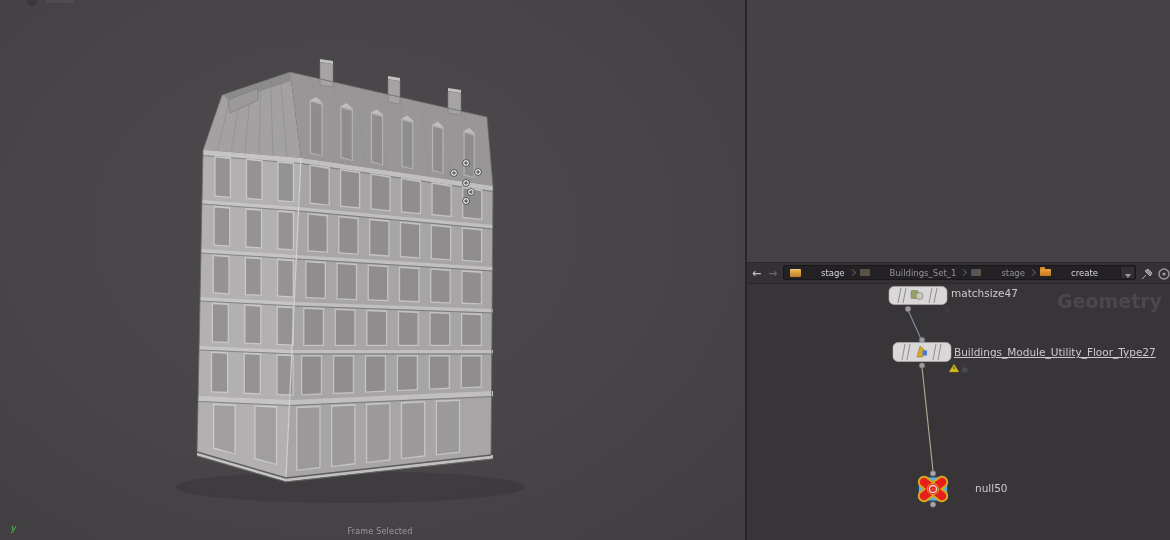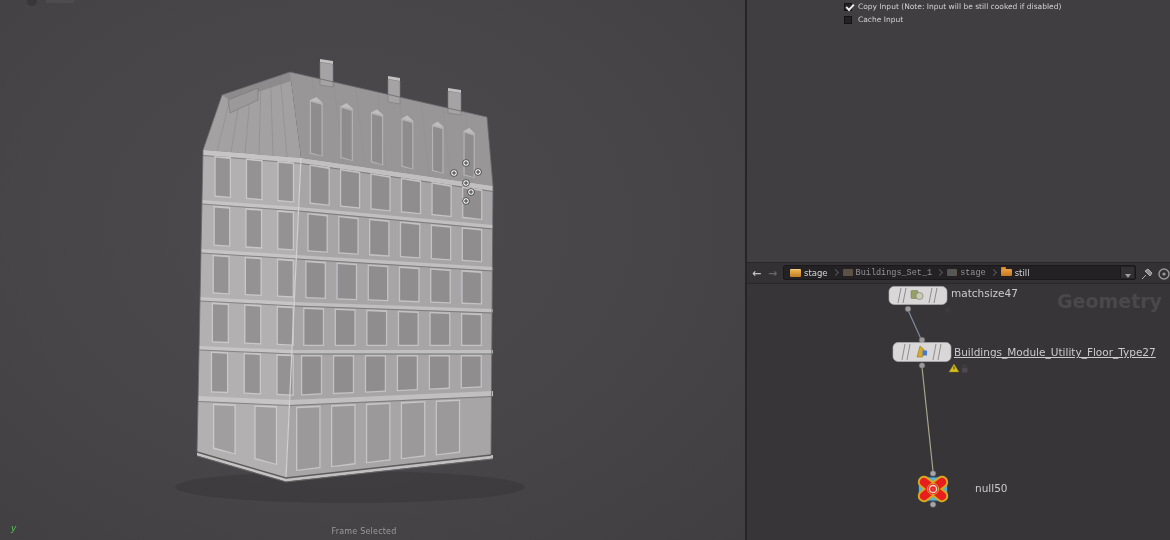--- a/index.html
+++ b/index.html
@@ -3,21 +3,21 @@
 <meta charset="utf-8">
 <style>
   * { box-sizing: border-box; margin: 0; padding: 0; }
   html,body { width:1170px; height:540px; overflow:hidden; background:#454245;
     font-family:"DejaVu Sans", sans-serif; }
 
   
   #viewport { position:absolute; left:0; top:0; width:746px; height:540px;
     background: radial-gradient(ellipse at 45% 42%, #4d4a4d 0%, #484548 55%, #413e41 100%); }
   #vp-svg { position:absolute; left:0; top:0; }
-  #frame-selected { position:absolute; left:284px; top:527px; width:160px; text-align:center;
+  #frame-selected { position:absolute; left:300px; top:527px; width:160px; text-align:center;
     font-size:8px; color:#9b999c; letter-spacing:.2px; }
   #axis-y { position:absolute; left:11px; top:523px; color:#54c654; font-size:9px; font-style:italic; }
   #vp-topicon { position:absolute; left:27px; top:-3px; width:10px; height:9px; border-radius:50%;
     background:#39373a; }
   #vp-topstreak { position:absolute; left:46px; top:0; width:28px; height:3px; background:#565457; opacity:.55; }
 
   
   #divider { position:absolute; left:745px; top:0; width:2px; height:540px; background:#262427; }
 
   
@@ -34,24 +34,24 @@
 
   
   #path-bar { position:absolute; left:0; top:262px; width:423px; height:22px; background:#343134;
     border-top:1px solid #2a282a; border-bottom:1px solid #29272a; }
   .nav-arrow { position:absolute; top:3px; font-size:11px; font-weight:bold; line-height:15px; }
   #nav-back { left:5px; color:#c3c1c3; }
   #nav-fwd { left:21px; color:#67656a; }
   #path-field { position:absolute; left:36px; top:2px; right:34px; bottom:3px; background:#232124;
     border:1px solid #1a181b; border-radius:2px; display:flex; align-items:center; padding-left:6px;
     font-size:8.5px; overflow:hidden; }
-  .seg { display:flex; align-items:center; gap:3px; margin-right:4px; }
+  .seg { display:flex; align-items:center; gap:20px; margin-right:4px; }
   .seg .slabel { white-space:nowrap; }
   .seg.bright .slabel { color:#d6d4d6; }
-  .seg.dim .slabel { color:#949296;font-family:Liberation Mono, monospace; }
+  .seg.dim .slabel { color:#949296; }
   .chev { width:5px; height:5px; border-right:1px solid #59575a; border-top:1px solid #59575a;
     transform:rotate(45deg); margin:0 5px 0 1px; flex:none; }
   .icon-stage { width:11px; height:8px; background:linear-gradient(#eab452,#c07c22); border-radius:1px;
     border-top:1px solid #f2cc80; flex:none; }
   .icon-geo-dim { width:10px; height:7px; background:#8a7a62; opacity:.55; border-radius:1px; flex:none; }
   .icon-sop-dim { width:10px; height:7px; background:linear-gradient(90deg,#7a8a9a,#9a8a6a); opacity:.5;
     border-radius:1px; flex:none; }
   .icon-folder { position:relative; width:11px; height:7px; background:linear-gradient(#e8a040,#c87820);
     border-radius:1px; flex:none; }
   .icon-folder::before { content:""; position:absolute; left:0; top:-2px; width:5px; height:2px;
@@ -290,30 +290,20 @@
   <div id="vp-topicon"></div>
   <div id="vp-topstreak"></div>
   <div id="frame-selected">Frame Selected</div>
   <div id="axis-y">y</div>
 </div>
 
 <div id="divider"></div>
 
 <div id="right-panel">
 
-  <div id="param-panel">
-    <div class="param-row" style="top:1px;">
-      <span class="cb checked"></span>
-      <span class="lbl">Copy Input (Note: Input will be still cooked if disabled)</span>
-    </div>
-    <div class="param-row" style="top:14px;">
-      <span class="cb"></span>
-      <span class="lbl">Cache Input</span>
-    </div>
-  </div>
 
   <div id="path-bar">
     <span id="nav-back" class="nav-arrow">←</span>
     <span id="nav-fwd" class="nav-arrow">→</span>
 
     <div id="path-field">
       <span class="seg bright">
         <span class="icon-stage"></span>
         <span class="slabel">stage</span>
       </span>
@@ -323,21 +313,21 @@
         <span class="slabel">Buildings_Set_1</span>
       </span>
       <span class="chev"></span>
       <span class="seg dim">
         <span class="icon-sop-dim"></span>
         <span class="slabel">stage</span>
       </span>
       <span class="chev"></span>
       <span class="seg bright">
         <span class="icon-folder"></span>
-        <span class="slabel">still</span>
+        <span class="slabel">create</span>
       </span>
       <span id="path-dropdown"></span>
     </div>
 
     <svg id="pin-btn" viewBox="0 0 14 14">
       <path d="M2 12 L6 8 M5 4 L10 9 M8 2 L12 6 L10 9 L5 4 Z" fill="#8e8c8e" stroke="#aeacae" stroke-width="1"></path>
     </svg>
     <svg id="radial-btn" viewBox="0 0 14 14">
       <circle cx="7" cy="7" r="5" fill="none" stroke="#9a989a" stroke-width="1.4"></circle>
       <circle cx="7" cy="7" r="1.6" fill="#9a989a"></circle>

